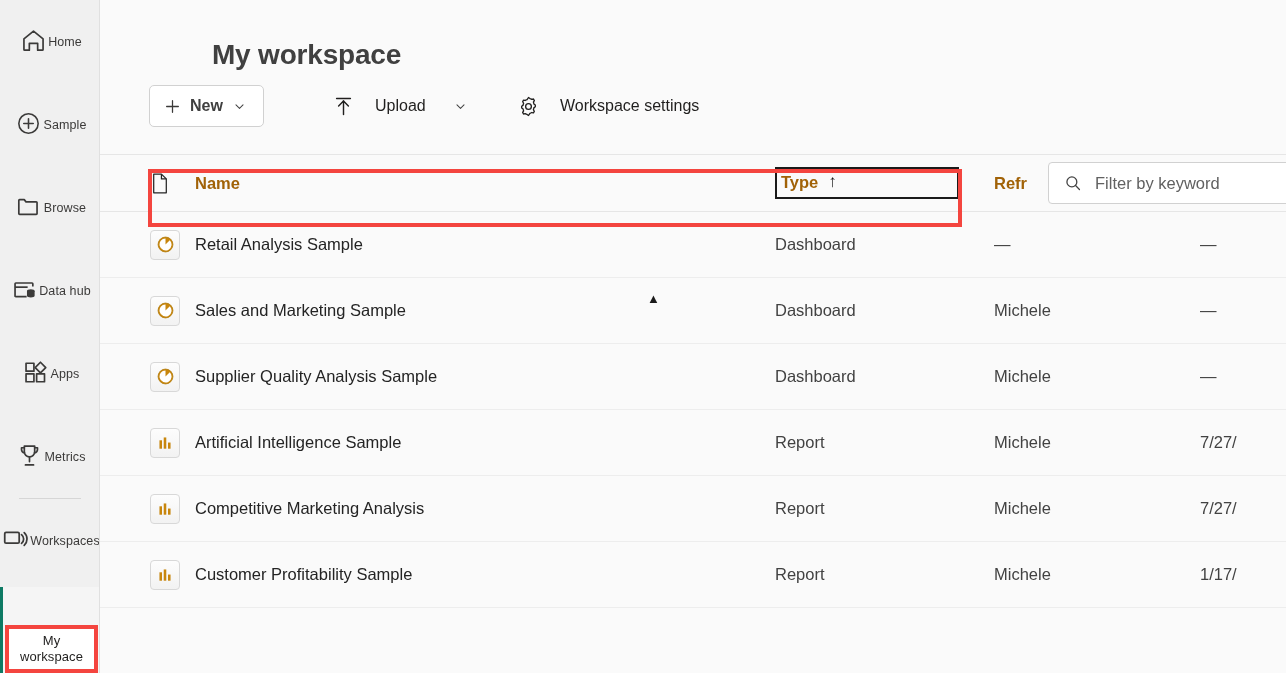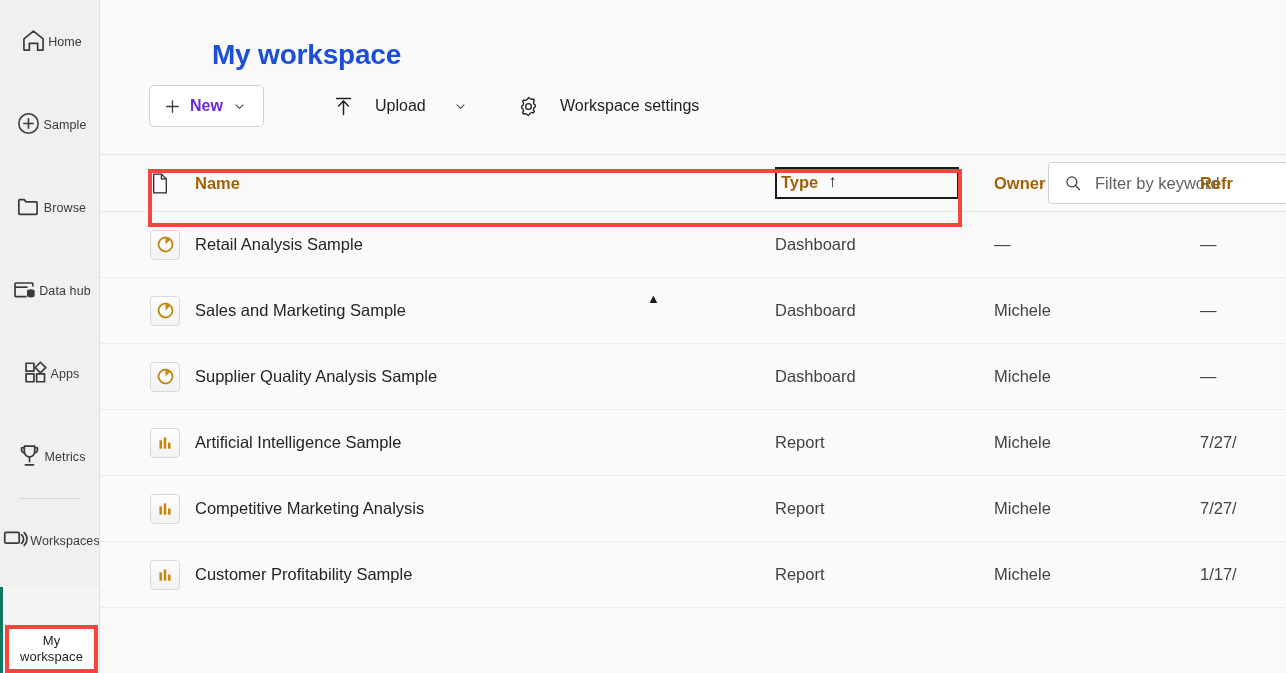--- a/index.html
+++ b/index.html
@@ -109,21 +109,21 @@
     background: #fafafa;
     overflow: hidden;
   }
 
   #page-title {
     position: absolute;
     left: 112px;
     top: 20px;
     font-size: 28px;
     font-weight: 600;
-    color: #1d4ed8;
+    color: #404040;
     letter-spacing: -0.2px;
   }
 
   
   #toolbar {
     position: absolute;
     left: 0; top: 76px;
     width: 1186px;
     height: 62px;
     display: flex;
@@ -140,21 +140,21 @@
     gap: 8px;
     border: 1px solid #d1d1d1;
     border-radius: 5px;
     background: #ffffff;
     cursor: pointer;
     box-sizing: border-box;
   }
   #new-button .btn-label {
     font-size: 16px;
     font-weight: 700;
-    color: #6d28d9;
+    color: #404040;
   }
   .plus-icon {
     width: 20px; height: 20px;
     display: flex; align-items: center; justify-content: center;
     color: #3b3a39;
   }
   .chev {
     width: 14px; height: 14px;
     display: flex; align-items: center; justify-content: center;
     color: #444;
@@ -498,23 +498,20 @@
           </span>
         </div>
         <div class="c-name">
           <span class="hdr-text">Name</span>
         </div>
         <div class="c-type">
           <span id="type-header-btn">
             <span class="hdr-text">Type</span>
             <span class="sort-arrow">↑</span>
           </span>
-        </div>
-        <div class="c-owner">
-          <span class="hdr-text">Owner</span>
         </div>
         <div class="c-refr">
           <span class="hdr-text">Refr</span>
         </div>
       </div>
 
       <div id="rows-container">
           <div class="row">
             <div class="c-icon">
               <span class="tile">

